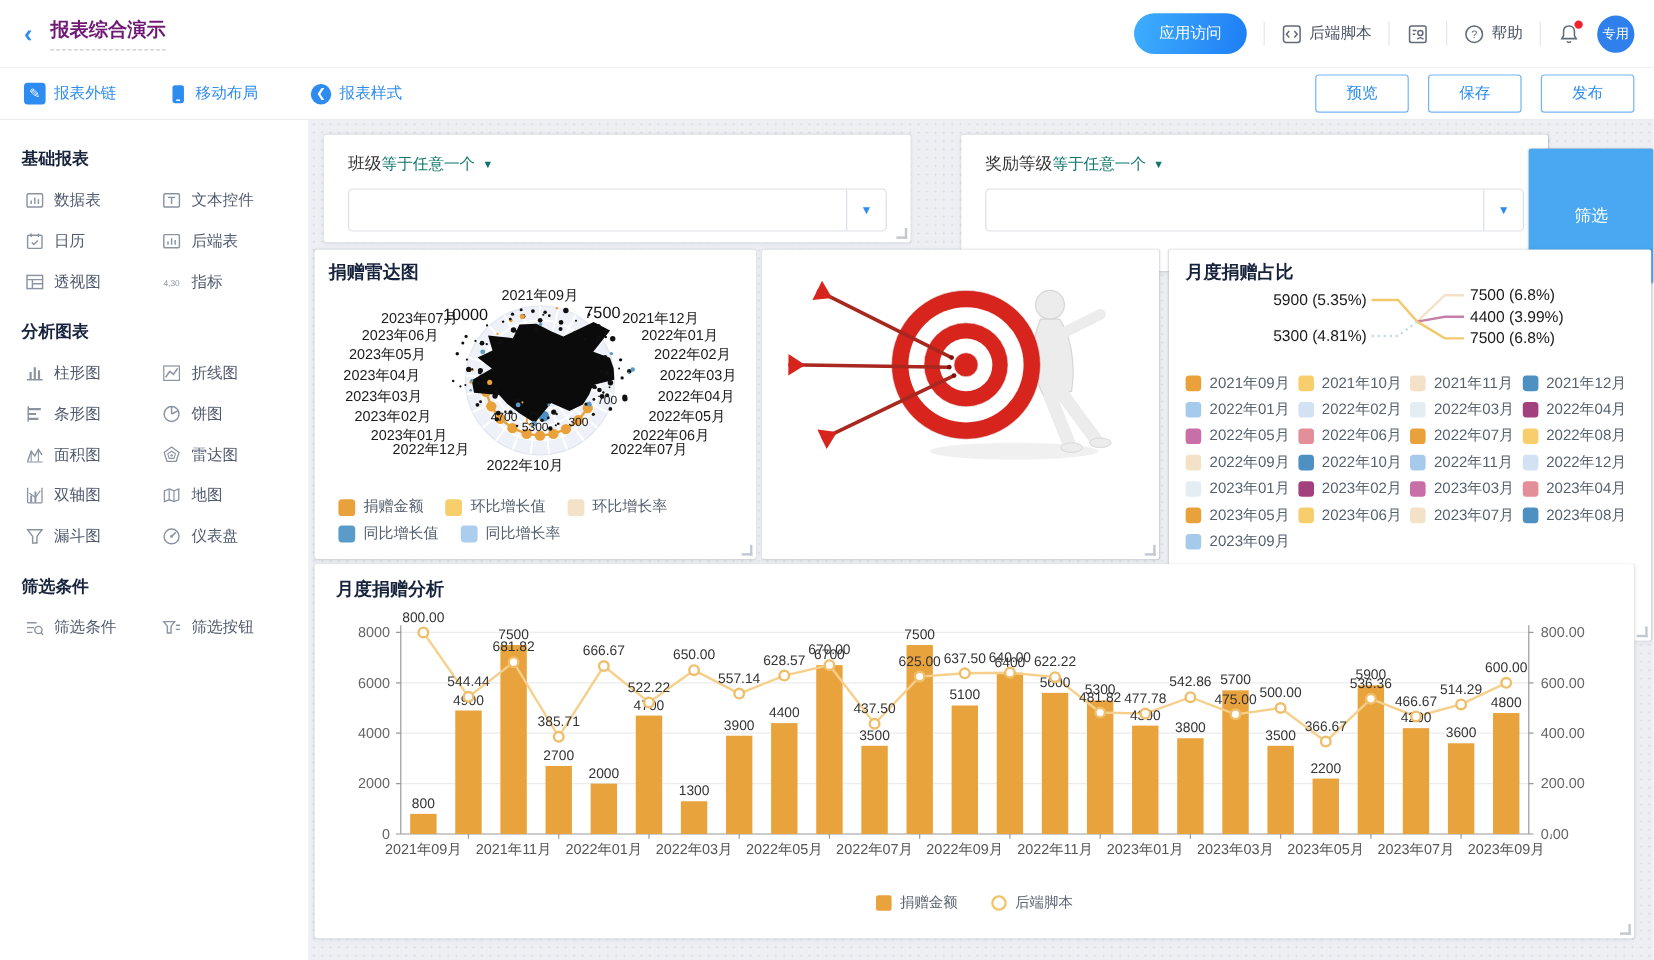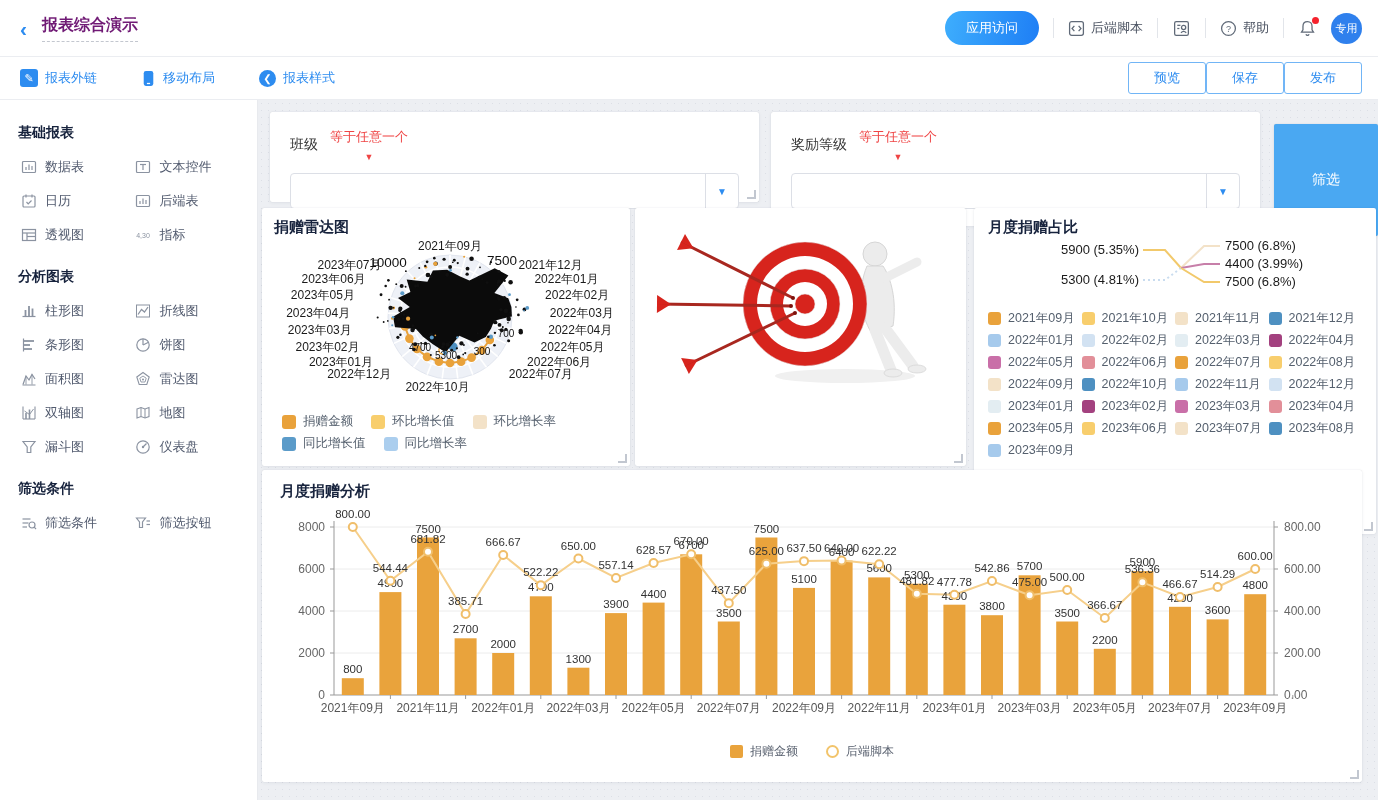--- a/index.html
+++ b/index.html
@@ -26,21 +26,21 @@
           display:flex;align-items:center;justify-content:center;cursor:pointer;}
 
   
   .toolbar{height:43px;flex:0 0 43px;background:#fff;border-bottom:1px solid #ebedf1;
            display:flex;align-items:center;padding:0 16px 0 20px;box-sizing:border-box;}
   .t-item{display:flex;align-items:center;gap:7px;color:#2d8cf0;font-size:13px;margin-right:44px;cursor:pointer;}
   .sq-icon{width:18px;height:18px;background:#2d8cf0;border-radius:3px;color:#fff;font-size:11px;
            display:flex;align-items:center;justify-content:center;}
   .circ-icon{width:17px;height:17px;background:#2d8cf0;border-radius:50%;color:#fff;font-size:10px;
            display:flex;align-items:center;justify-content:center;font-weight:bold;}
-  .t-right{margin-left:auto;display:flex;gap:0;}
+  .t-right{margin-left:auto;display:flex;gap:16px;}
   .btn{border:1px solid #71b5f6;color:#2d8cf0;background:#fff;border-radius:3px;
        padding:6px 25px;font-size:13px;cursor:pointer;}
 
   
   .main{flex:1;display:flex;min-height:0;}
   aside{width:258px;flex:0 0 258px;background:#fff;border-right:1px solid #e8eaee;
         padding:8px 14px;box-sizing:border-box;}
   .s-title{font-size:14px;font-weight:bold;color:#17233d;margin:16px 4px 8px;}
   .s-grid{display:grid;grid-template-columns:1fr 1fr;}
   .s-item{display:flex;align-items:center;gap:8px;height:34px;color:#515a6e;font-size:13px;
@@ -51,23 +51,23 @@
           background-image:radial-gradient(#dcdfe6 0.8px,transparent 0.8px);background-size:7px 7px;
           overflow:hidden;}
   .card{position:absolute;background:#fff;border-radius:2px;
         box-shadow:0 0 1px rgba(31,45,61,.18),0 1px 4px rgba(31,45,61,.06);box-sizing:border-box;}
   .handle{position:absolute;right:3px;bottom:3px;width:7px;height:7px;
           border-right:2px solid #c2c7d0;border-bottom:2px solid #c2c7d0;cursor:nwse-resize;}
   .chart-title{font-size:15px;font-weight:bold;color:#17233d;}
 
   
   .filter-card{padding:14px 20px;}
-  .f-row{display:flex;align-items:center;gap:12px;margin:2px 0 11px;}
+  .f-row{display:flex;align-items:center;margin:2px 0 11px;}
   .f-label{font-size:14px;color:#333;}
-  .f-op{color:#ef4444;font-size:13px;cursor:pointer;display:flex;gap:6px;align-items:center;flex-direction:column;}
+  .f-op{color:#0f766e;font-size:13px;cursor:pointer;display:flex;gap:6px;align-items:center;}
   .caret{font-size:9px;}
   .f-input{height:34px;border:1px solid #dcdfe6;border-radius:4px;position:relative;cursor:pointer;background:#fff;}
   .f-caret{position:absolute;right:0;top:0;width:32px;height:100%;border-left:1px solid #dcdfe6;
            display:flex;align-items:center;justify-content:center;color:#2d8cf0;font-size:10px;}
   .filter-btn-card{background:#4aa8f2;display:flex;align-items:center;justify-content:center;
                    color:#fff;font-size:14px;cursor:pointer;}
   .filter-btn-card .handle{border-color:#9fd0f8;}
 
   
   .radar-card{padding:10px 12px;}
@@ -384,21 +384,21 @@
             <span>等于任意一个</span>
             <span class="caret">▼</span>
           </span>
         </div>
         <div class="f-input">
           <span class="f-caret">▼</span>
         </div>
         <span class="handle"></span>
       </div>
 
-      <div class="card filter-card" style="left:513px;top:12px;width:489px;height:114px;">
+      <div class="card filter-card" style="left:543px;top:12px;width:489px;height:114px;">
         <div class="f-row">
           <span class="f-label">奖励等级</span>
           <span class="f-op">
             <span>等于任意一个</span>
             <span class="caret">▼</span>
           </span>
         </div>
         <div class="f-input">
           <span class="f-caret">▼</span>
         </div>

